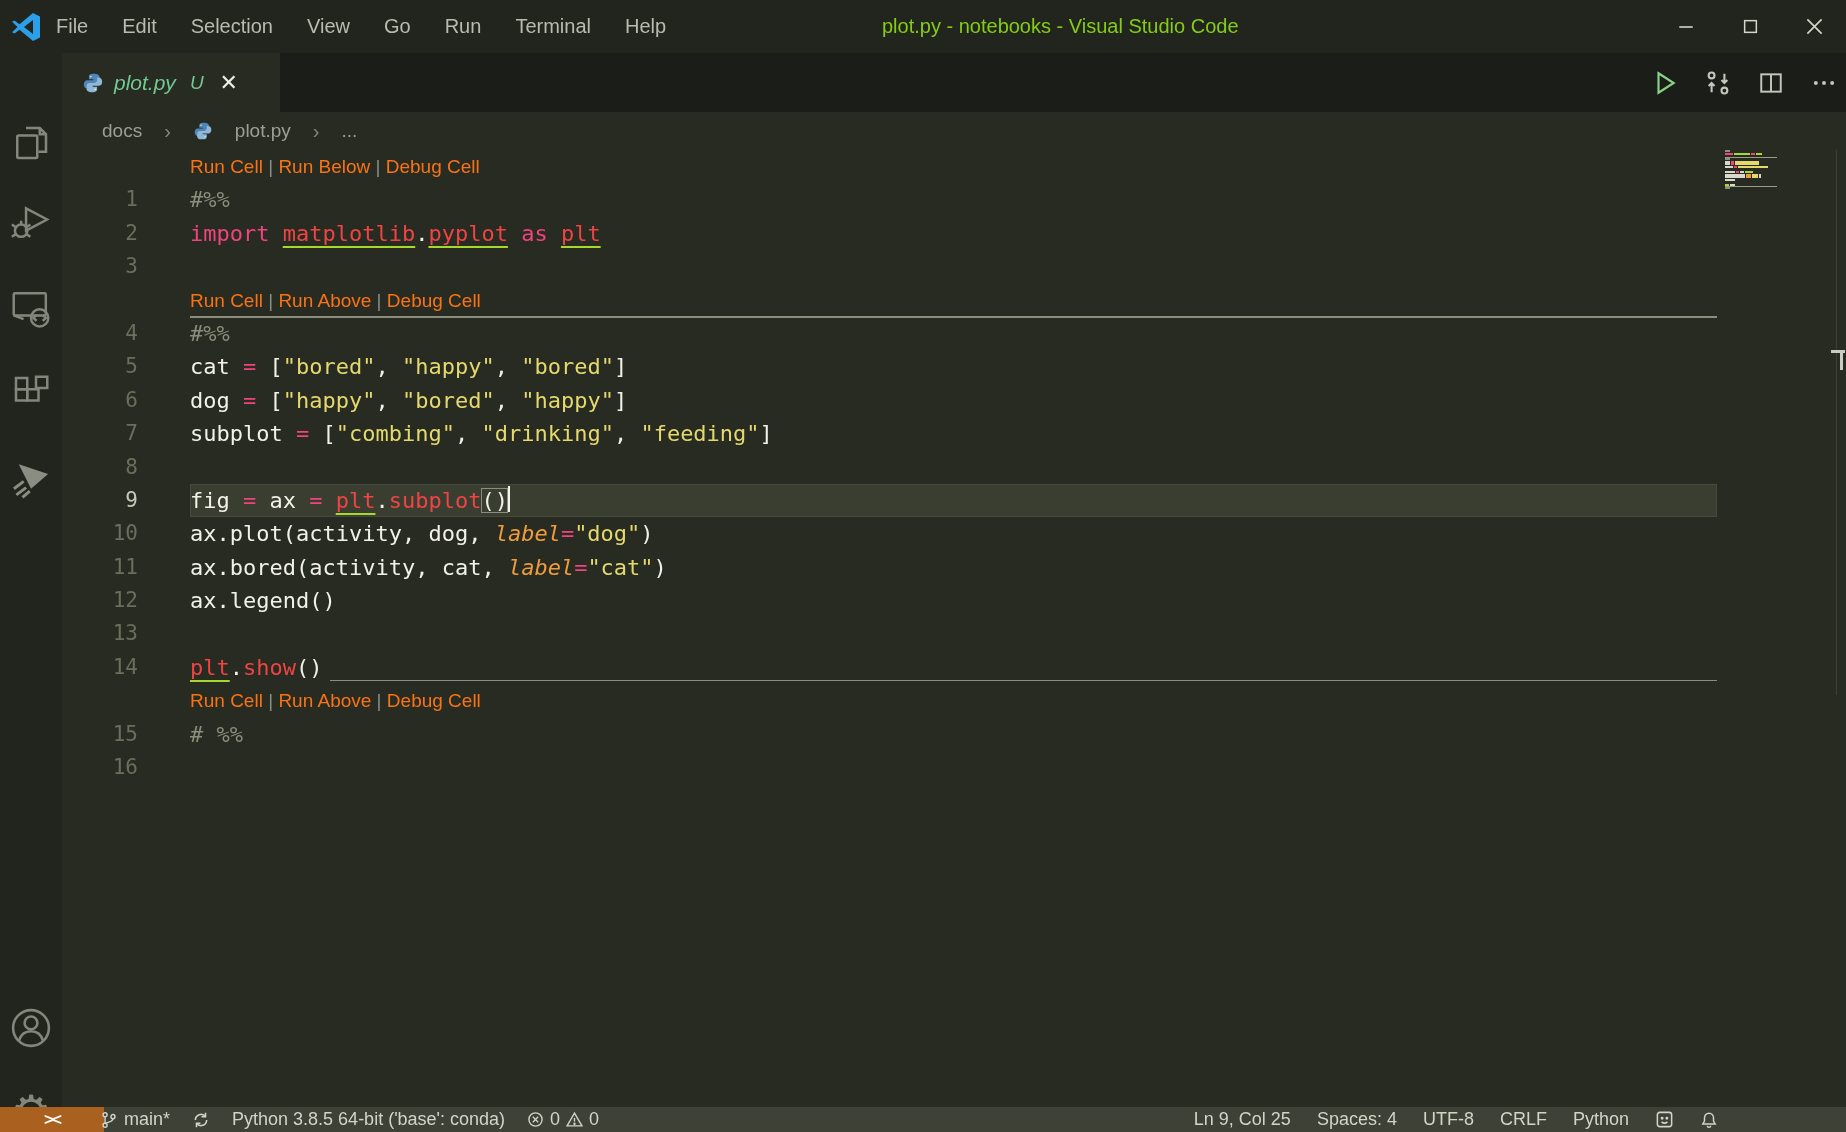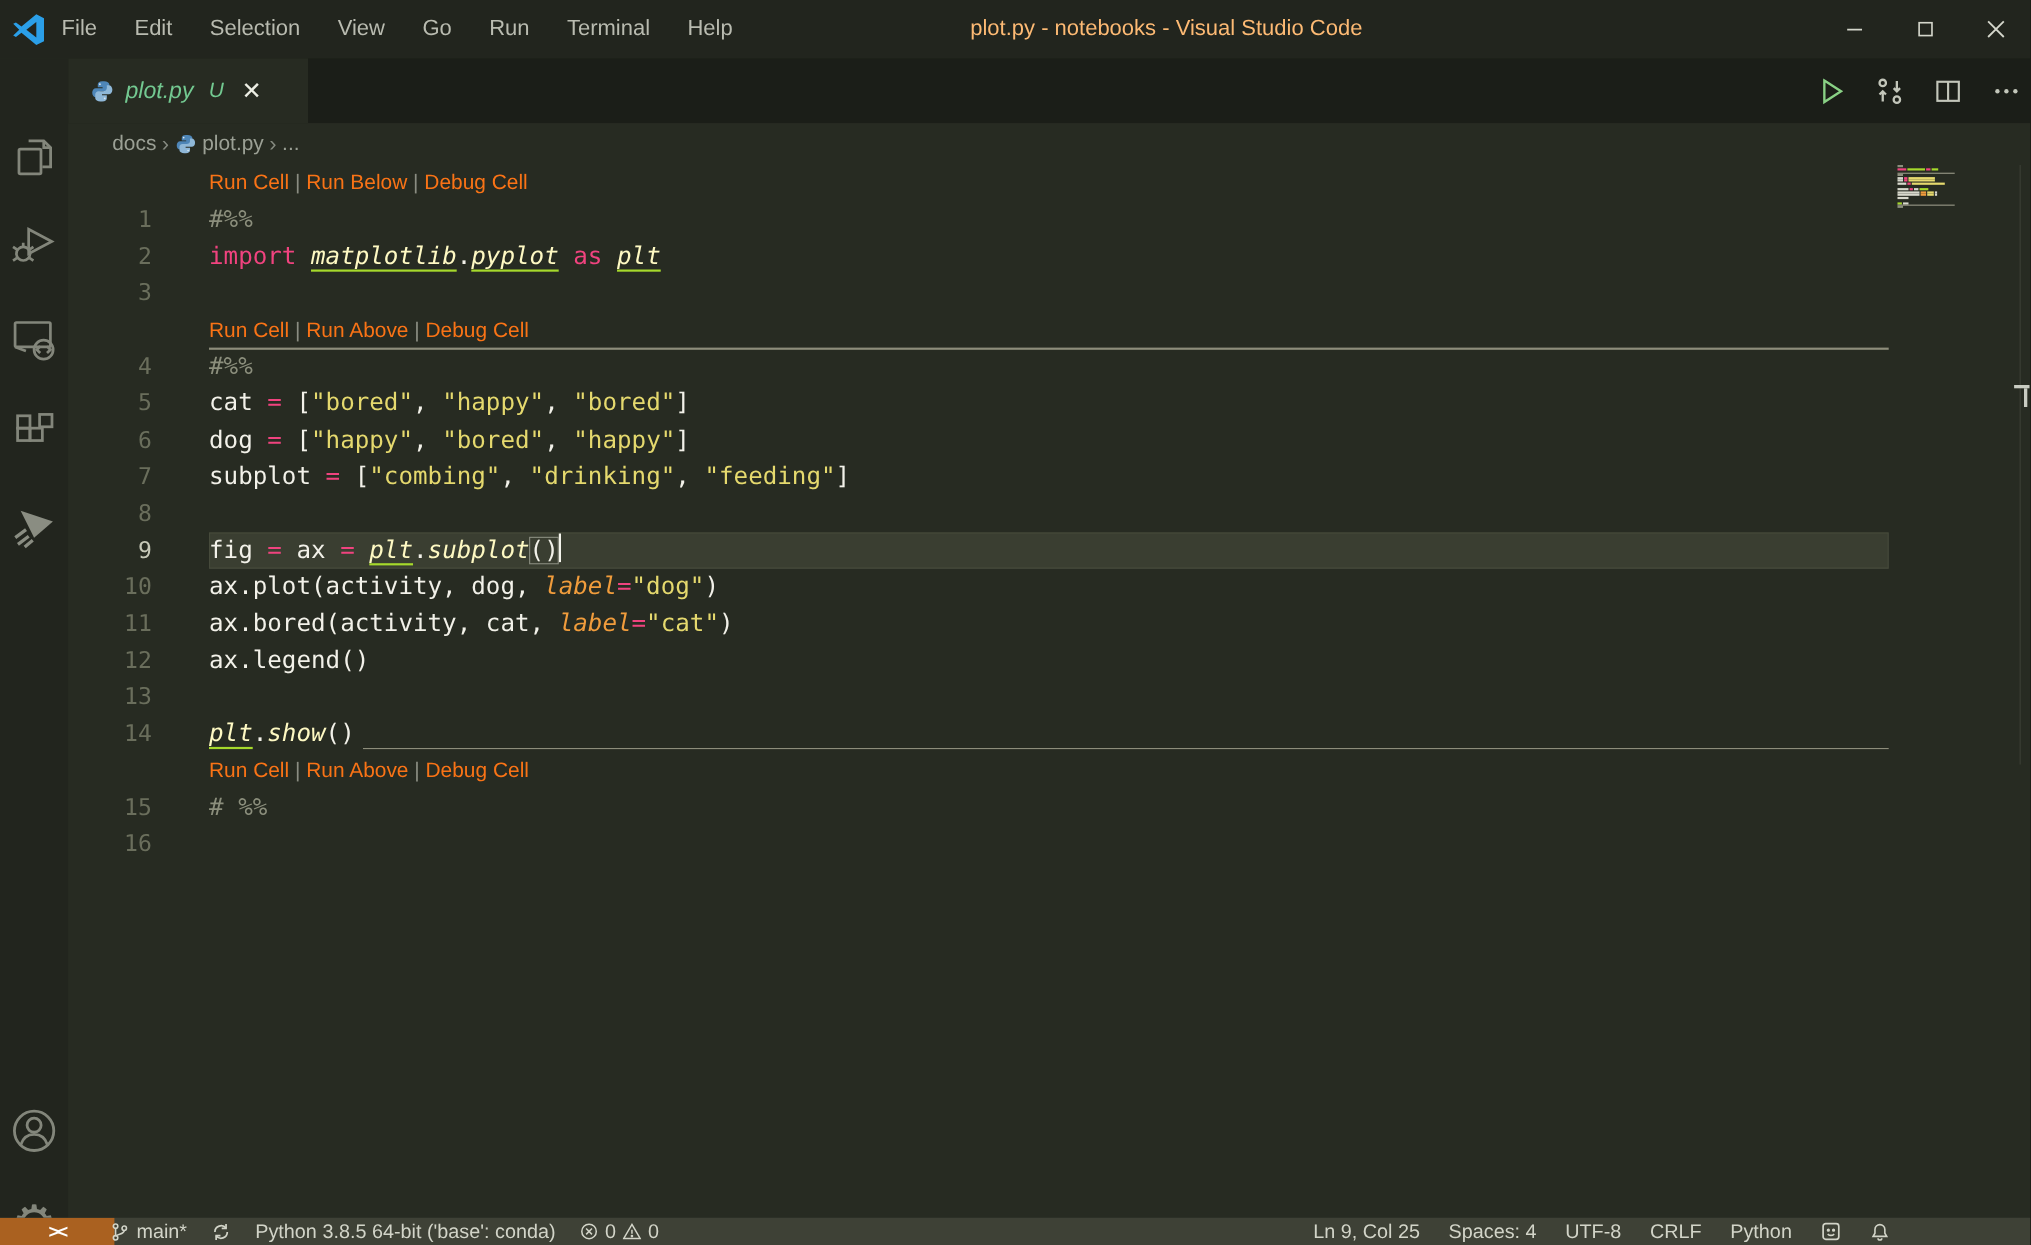--- a/index.html
+++ b/index.html
@@ -6,59 +6,59 @@
   #window{position:relative;width:1846px;height:1132px;overflow:hidden;
     font-family:"Liberation Sans",sans-serif;background:#272b22;user-select:none;}
 
   
   #titlebar{position:absolute;left:0;top:0;width:100%;height:53px;background:#22251e;
     display:flex;align-items:center;color:#b9bbb0;}
   #vscode-logo{width:32px;height:32px;margin:0 14px 0 10px;flex:0 0 auto;}
   #menubar{display:flex;align-items:center;gap:34px;font-size:20px;}
   .menu-item{cursor:default;}
   #window-title{position:absolute;left:882px;top:0;height:53px;display:flex;align-items:center;
-    font-size:20px;color:#fdba74;}
+    font-size:20px;color:#84cc16;}
   #window-controls{position:absolute;right:0;top:0;height:53px;display:flex;}
   .win-btn{width:64px;height:53px;display:flex;align-items:center;justify-content:center;color:#d4d6cb;}
 
   
   #activitybar{position:absolute;left:0;top:53px;width:62px;bottom:25px;background:#22251e;}
   .act-icon{position:absolute;left:0;width:62px;display:flex;justify-content:center;color:#83867b;}
 
   
   #tabstrip{position:absolute;left:62px;top:53px;right:0;height:59px;background:#1b1e18;display:flex;}
   #active-tab{height:100%;width:218px;background:#272b22;display:flex;align-items:center;padding:0 12px 0 20px;box-sizing:border-box;gap:10px;}
   #tab-label{font-size:21px;font-style:italic;color:#73c991;}
   #tab-git-badge{font-size:19px;font-style:italic;color:#73c991;margin-left:4px;}
   #tab-close{color:#eceee4;font-size:22px;margin-left:6px;line-height:1;}
   #editor-actions{position:absolute;right:8px;top:0;height:59px;display:flex;align-items:center;gap:26px;color:#c3c6ba;}
 
   
   #breadcrumbs{position:absolute;left:62px;top:112px;right:0;height:38px;background:#272b22;
-    display:flex;align-items:center;padding-left:40px;font-size:19px;color:#9ba095;gap:5px;}
+    display:flex;align-items:center;padding-left:40px;font-size:19px;color:#9ba095;gap:22px;}
   .crumb-sep{color:#858a80;font-size:20px;}
 
   
   #editor{position:absolute;left:62px;top:150px;right:0;bottom:25px;background:#272b22;overflow:hidden;}
   .row{position:relative;height:33.4px;white-space:pre;}
   .row .lnum{position:absolute;left:0;top:0;width:76px;text-align:right;
     font-family:"DejaVu Sans Mono",monospace;font-size:21px;line-height:33.4px;color:#6a6e5c;}
   .row.current .lnum{color:#c6c8b8;}
   .row .code{position:absolute;left:128px;top:0;font-family:"DejaVu Sans Mono",monospace;
     font-size:22px;line-height:33.4px;}
   .row.current .hl{position:absolute;left:128px;width:1527px;top:0;bottom:0;background:#3a3e31;
     box-shadow:0 0 0 1px #464a3b inset;}
   .row.codelens{font-size:19px;line-height:33.4px;color:#8a8d82;padding-left:128px;box-sizing:border-box;}
   .codelens a{color:#f97316;text-decoration:none;cursor:pointer;}
   .cl-sep{color:#8a8d82;}
   .sep-top{position:absolute;left:128px;width:1527px;top:-1px;height:2px;background:#8d8d7b;}
   .sep-mid{position:absolute;left:268px;width:1387px;bottom:3px;height:1.6px;background:#8d8d7b;}
   .tk-c{color:#8b8e7c;}
   .tk-k{color:#f0437f;}
-  .tk-g{color:#fef9c3;font-style:italic;}
+  .tk-g{color:#ef4444;}
   .tk-s{color:#e5d96e;}
   .tk-w{color:#f2f1e9;}
   .tk-p{color:#f09c3c;font-style:italic;}
   .tk-u{text-decoration:underline;text-decoration-color:#a6d92c;text-decoration-thickness:2px;text-underline-offset:5px;}
   .tk-m{outline:1px solid #8a8d80;outline-offset:-1px;}
   .cursor{display:inline-block;width:2px;height:26px;background:#f4f4ec;vertical-align:-4px;}
 
   
   #minimap{position:absolute;left:1663px;top:0;width:48px;}
   .mm-row{position:relative;height:2.6px;display:flex;gap:1px;align-items:center;}

